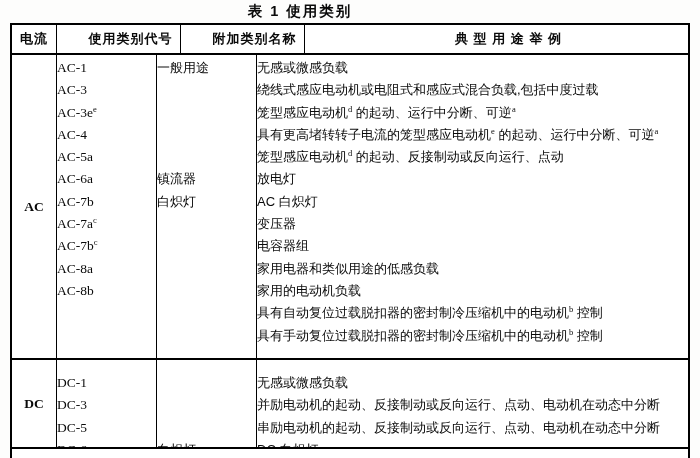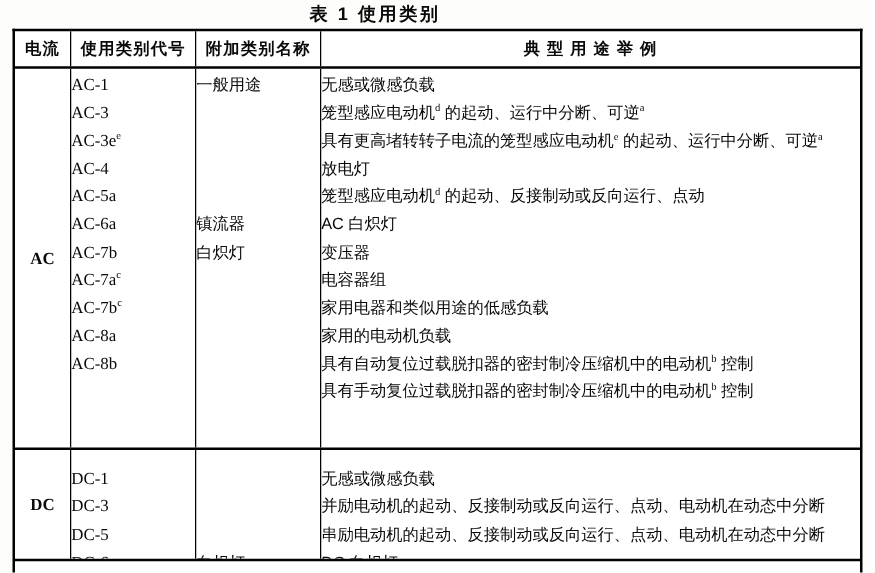--- a/index.html
+++ b/index.html
@@ -17,21 +17,21 @@
     text-align:center; font-size:14.5px; font-weight:bold;
     letter-spacing:2px;
     font-family:"Liberation Sans","DejaVu Sans",sans-serif;
   }
   .table {
     position:absolute; left:10px; top:23px; width:680px; height:435px;
     border:2px solid #000; border-bottom:none;
     background:#fff;
   }
   .grid-row { display:grid; grid-template-columns:45px 100px 100px auto; }
-  .header { height:30px; border-bottom:2px solid #000; }
+  .header { height:30px; border-bottom:2px solid #000;gap:24px; }
   .header .cell {
     display:flex; align-items:center; justify-content:center;
     font-size:13px; font-weight:bold; letter-spacing:1px;
     font-family:"Liberation Sans","DejaVu Sans",sans-serif;
   }
   .cell { border-right:1px solid #000; }
   .cell:last-child { border-right:none; }
   .section { position:relative; }
   .section-ac { height:305px; border-bottom:2px solid #000; }
   .section-dc { height:89px; border-bottom:2px solid #000; }
@@ -91,24 +91,25 @@
         <div class="line">白炽灯</div>
         <div class="line"></div>
         <div class="line"></div>
         <div class="line"></div>
         <div class="line"></div>
         <div class="line"></div>
         <div class="line"></div>
       </div>
     <div class="cell col col-example">
         <div class="line">无感或微感负载</div>
+        <div class="line">绕线式感应电动机或电阻式和感应式混合负载,包括中度过载</div>
         <div class="line">笼型感应电动机<sup>d</sup> 的起动、运行中分断、可逆<sup>a</sup></div>
         <div class="line">具有更高堵转转子电流的笼型感应电动机<sup>e</sup> 的起动、运行中分断、可逆<sup>a</sup></div>
+        <div class="line">笼型感应电动机<sup>d</sup> 的起动、反接制动或反向运行、点动</div>
         <div class="line">放电灯</div>
-        <div class="line">笼型感应电动机<sup>d</sup> 的起动、反接制动或反向运行、点动</div>
         <div class="line">AC 白炽灯</div>
         <div class="line">变压器</div>
         <div class="line">电容器组</div>
         <div class="line">家用电器和类似用途的低感负载</div>
         <div class="line">家用的电动机负载</div>
         <div class="line">具有自动复位过载脱扣器的密封制冷压缩机中的电动机<sup>b</sup> 控制</div>
         <div class="line">具有手动复位过载脱扣器的密封制冷压缩机中的电动机<sup>b</sup> 控制</div>
       </div>
   </div>
 

